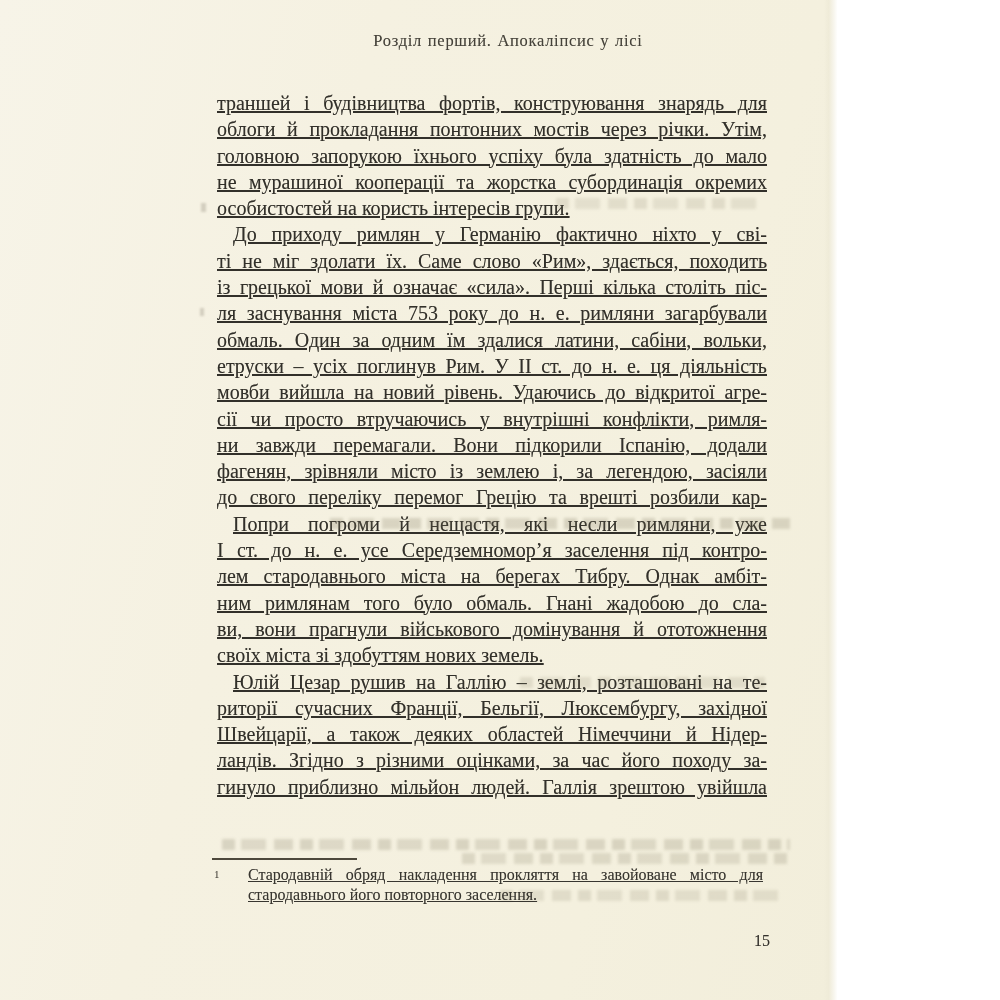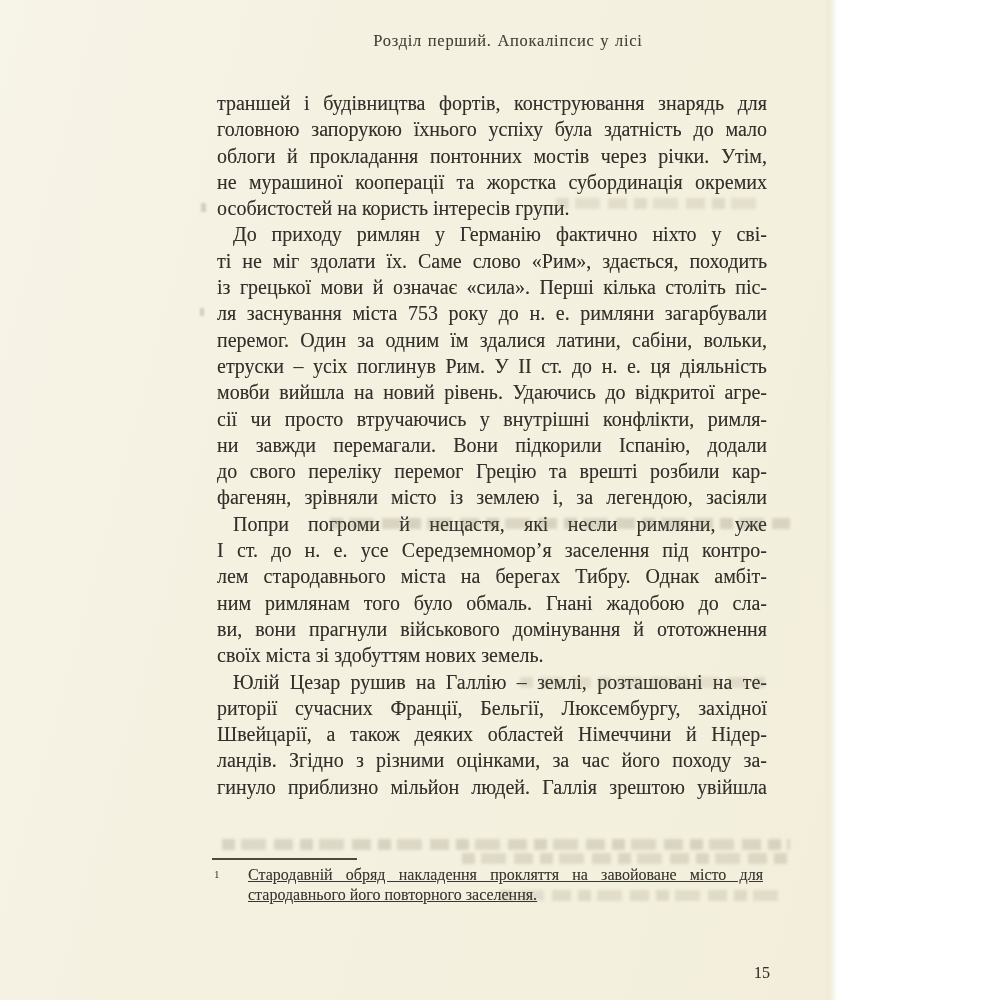--- a/index.html
+++ b/index.html
@@ -38,20 +38,21 @@
     color: #45423a;
     text-shadow: 0 0 .5px rgba(69,66,58,.35);
   }
   .body-text {
     position: absolute;
     left: 217px; top: 90px;
     width: 550px;
     font-size: 20px;
     line-height: 26.3px;
     text-shadow: 0 0 .5px rgba(50,48,42,.38);
+    text-decoration: underline;
   }
   .line {
     text-align: justify;
     text-align-last: justify;
     white-space: normal;
   }
   .line.flush {
     text-align: right;
     text-align-last: left;
   }
@@ -79,21 +80,20 @@
     text-decoration: underline;
   }
   .page-number {
     position: absolute;
     left: 742px; top: 932px;
     width: 40px;
     text-align: center;
     font-size: 16px;
     color: #33312c;
     text-shadow: 0 0 .5px rgba(51,49,44,.35);
-    margin-top: 32px;
   }
   
   .ghost {
     position: absolute;
     height: 11px;
     background: repeating-linear-gradient(90deg,
       rgba(122,115,90,.55) 0 13px, rgba(122,115,90,0) 13px 19px,
       rgba(122,115,90,.45) 19px 44px, rgba(122,115,90,0) 44px 52px,
       rgba(122,115,90,.5) 52px 71px, rgba(122,115,90,0) 71px 78px);
     filter: blur(1.4px);
@@ -108,37 +108,37 @@
 <body>
 
 <div class="scan">
   <div class="page">
 
     <div class="running-head">Розділ перший. Апокаліпсис у лісі</div>
 
     <div class="body-text">
         <div>
           <div class="line">траншей і будівництва фортів, конструювання знарядь для</div>
+          <div class="line">облоги й прокладання понтонних мостів через річки. Утім,</div>
           <div class="line">головною запорукою їхнього успіху була здатність до мало</div>
-          <div class="line">облоги й прокладання понтонних мостів через річки. Утім,</div>
           <div class="line">не мурашиної кооперації та жорстка субординація окремих</div>
           <div class="line flush">особистостей на користь інтересів групи.</div>
         </div>
         <div>
           <div class="line indent">До приходу римлян у Германію фактично ніхто у сві-</div>
           <div class="line">ті не міг здолати їх. Саме слово «Рим», здається, походить</div>
           <div class="line">із грецької мови й означає «сила». Перші кілька століть піс-</div>
           <div class="line">ля заснування міста 753 року до н. е. римляни загарбували</div>
-          <div class="line">перемог. Один за одним їм здалися латини, сабіни, вольки,</div>
+          <div class="line">обмаль. Один за одним їм здалися латини, сабіни, вольки,</div>
           <div class="line">етруски – усіх поглинув Рим. У II ст. до н. е. ця діяльність</div>
           <div class="line">мовби вийшла на новий рівень. Удаючись до відкритої агре-</div>
           <div class="line">сії чи просто втручаючись у внутрішні конфлікти, римля-</div>
           <div class="line">ни завжди перемагали. Вони підкорили Іспанію, додали</div>
+          <div class="line">фагенян, зрівняли місто із землею і, за легендою, засіяли</div>
           <div class="line">до свого переліку перемог Грецію та врешті розбили кар-</div>
-          <div class="line">фагенян, зрівняли місто із землею і, за легендою, засіяли</div>
         </div>
         <div>
           <div class="line indent">Попри погроми й нещастя, які несли римляни, уже</div>
           <div class="line">І ст. до н. е. усе Середземномор’я заселення під контро-</div>
           <div class="line">лем стародавнього міста на берегах Тибру. Однак амбіт-</div>
           <div class="line">ним римлянам того було обмаль. Гнані жадобою до сла-</div>
           <div class="line">ви, вони прагнули військового домінування й ототожнення</div>
           <div class="line flush">своїх міста зі здобуттям нових земель.</div>
         </div>
         <div>

